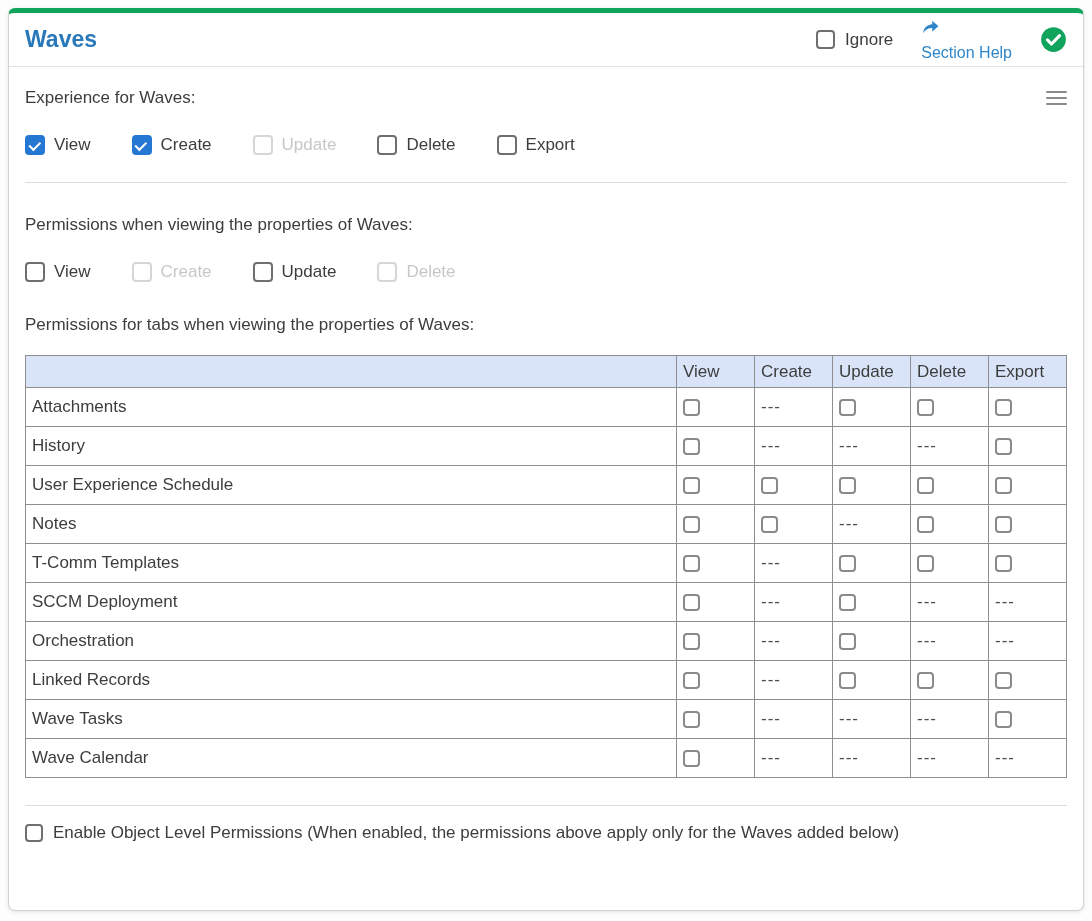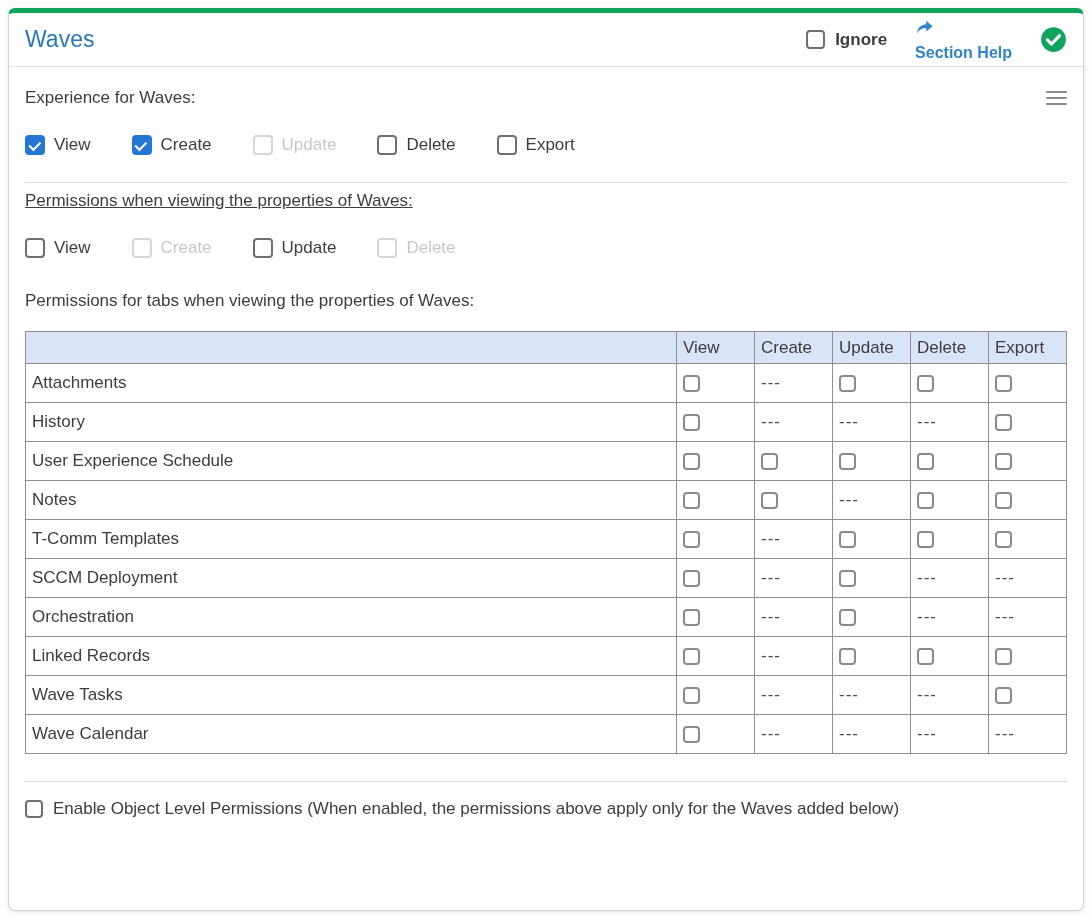--- a/index.html
+++ b/index.html
@@ -27,24 +27,24 @@
     border-top: 5px solid var(--accent-green);
     border-radius: 7px;
     box-shadow: 0 1px 4px rgba(0,0,0,.10);
     padding: 0 16px;
   }
   .card-header {
     height: 53px;
     display: flex; align-items: center; justify-content: space-between;
   }
   .page-title {
-    margin: 0; font-size: 23px; font-weight: 400;
+    margin: 0; font-size: 23px; font-weight: 700;
     color: var(--title-blue);
   }
-  .header-right { display: flex; align-items: center; gap: 28px; font-weight: bold; }
+  .header-right { display: flex; align-items: center; gap: 28px; }
 
   .cb-wrap { display: flex; align-items: center; gap: 10px; cursor: pointer; font-size: 17px; }
   .cb {
     width: 20px; height: 20px;
     border: 2px solid #6f6f6f; border-radius: 4px;
     background: #fff; flex: 0 0 auto;
     display: inline-flex; align-items: center; justify-content: center;
   }
   .cb.md { width: 19px; height: 19px; }
   .cb.sm { width: 18px; height: 18px; }
@@ -68,21 +68,21 @@
   }
   .status-icon { display: inline-flex; width: 27px; height: 27px; }
 
   .divider-full { border-top: 1px solid #e2e2e2; margin: 0 -16px; }
   .divider-inset { border-top: 1px solid #dcdcdc; margin-top: 27px; }
 
   .section-row {
     display: flex; justify-content: space-between; align-items: center;
     margin-top: 21px; font-size: 17px;
   }
-  .section-row.tight { margin-top: 8px; text-decoration: underline; }
+  .section-row.tight { margin-top: 32px; }
   .section-row.wide { margin-top: 33px; }
 
   .hamburger {
     display: inline-flex; flex-direction: column; gap: 3.5px;
     cursor: pointer; padding: 2px 0;
   }
   .hamburger i { display: block; width: 21px; height: 2.5px; background: #8a8a8a; border-radius: 1px; }
 
   .cb-row { display: flex; gap: 41px; margin-top: 27px; }
 

